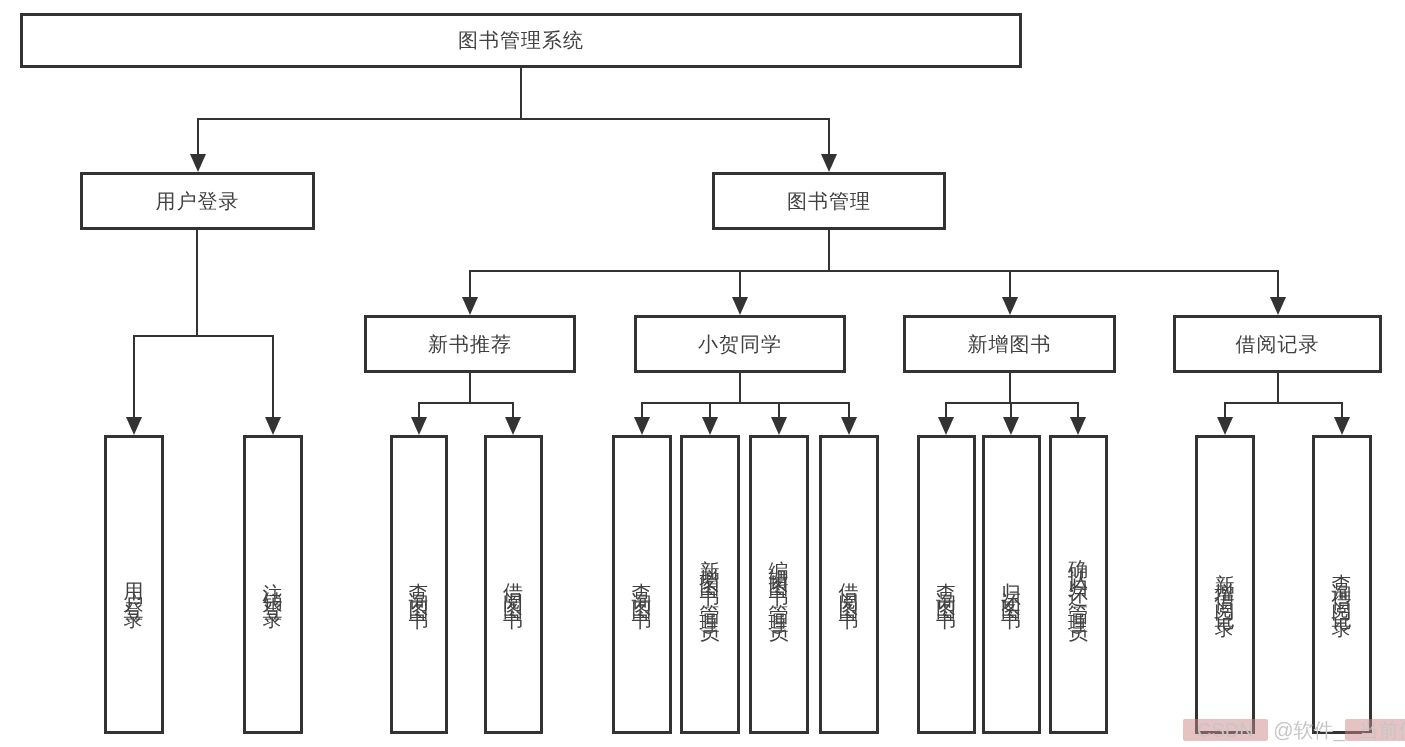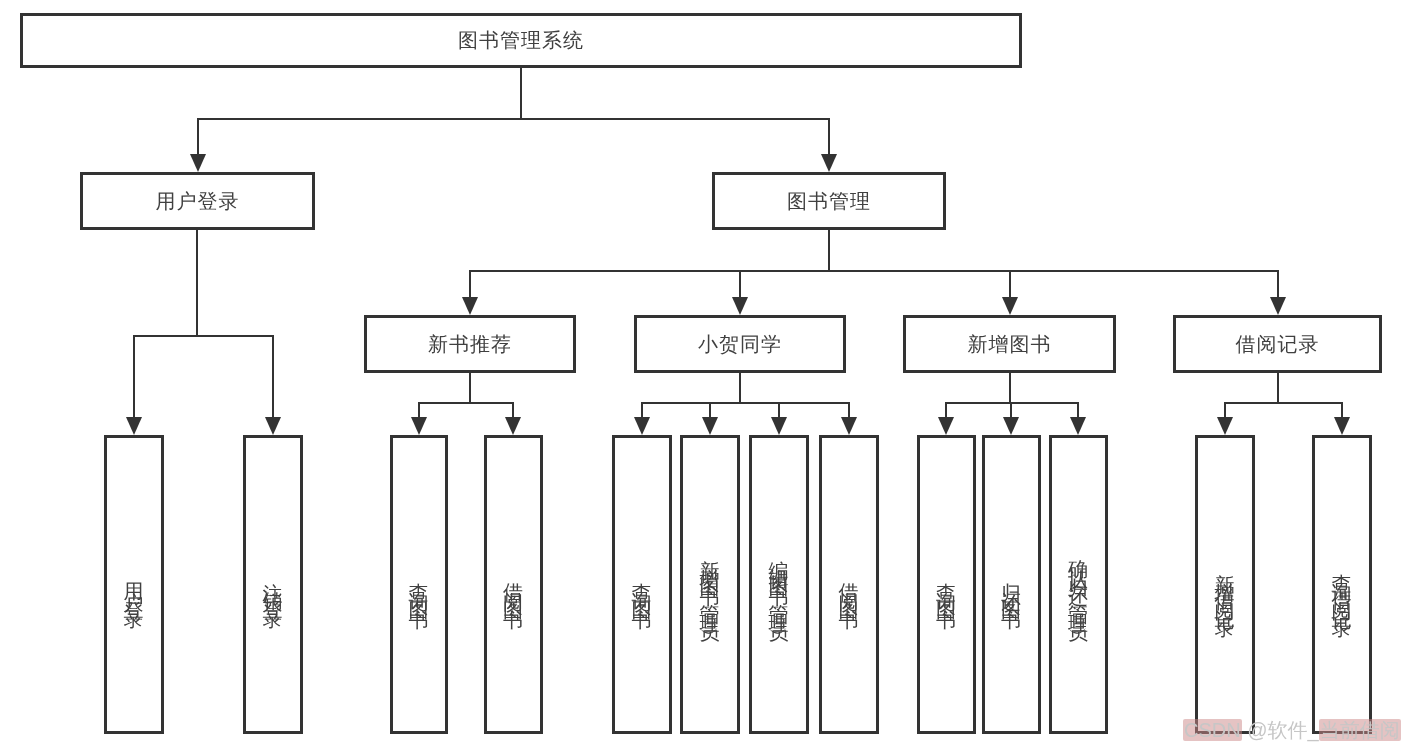--- a/index.html
+++ b/index.html
@@ -41,21 +41,21 @@
     position:absolute;width:0;height:0;
     border-left:8px solid transparent;
     border-right:8px solid transparent;
     border-top:18px solid var(--line);
   }
   .watermark{
     position:absolute;left:1183px;top:717px;
     font-size:20px;color:var(--wm-text);
     white-space:nowrap;z-index:5;
   }
-  .wm-hl{background:var(--wm-hl);border-radius:2px;padding:0 1px;}
+  .wm-hl{background:var(--wm-hl);border-radius:2px;padding:0 14px;}
 </style>
 </head>
 <body>
 
 <div class="canvas">
 
   <div class="box" style="left:20px;top:13px;width:1002px;height:55px;">
     <span>图书管理系统</span>
   </div>
 

